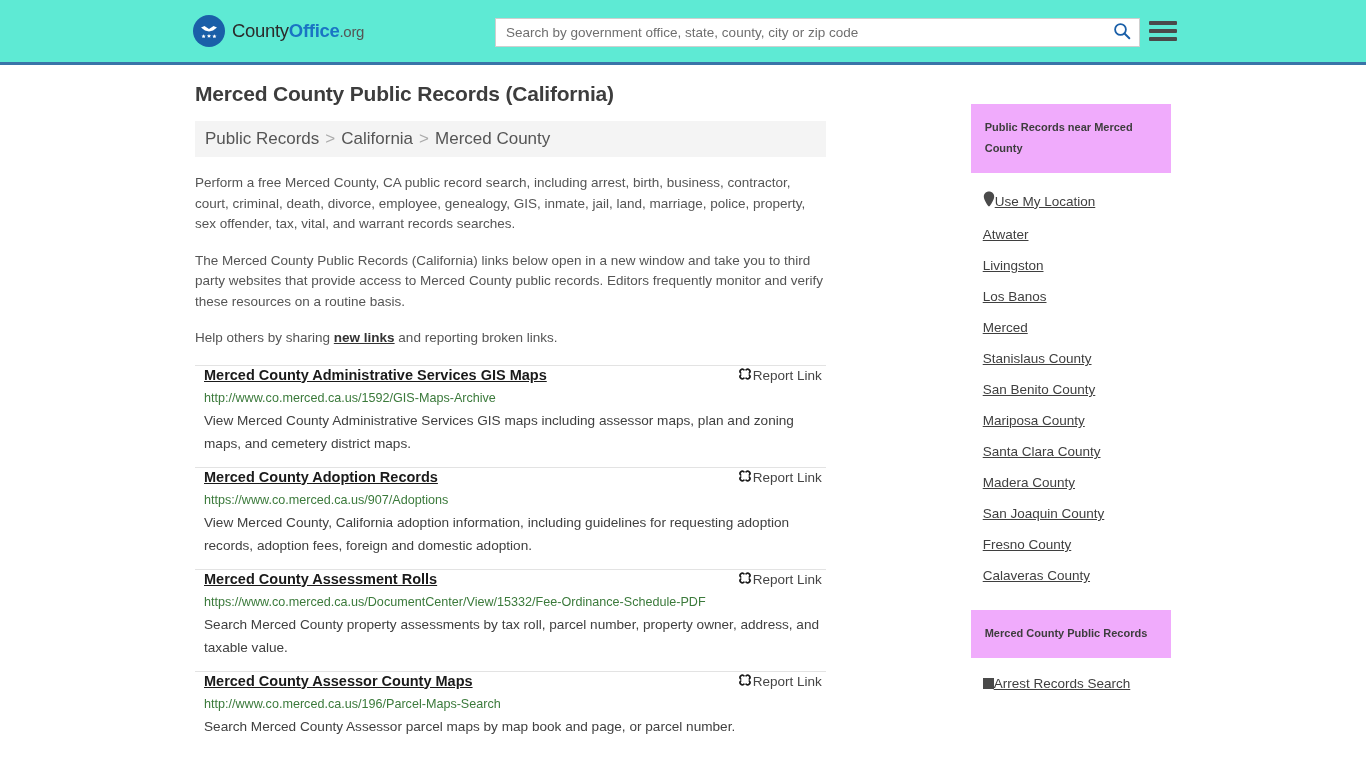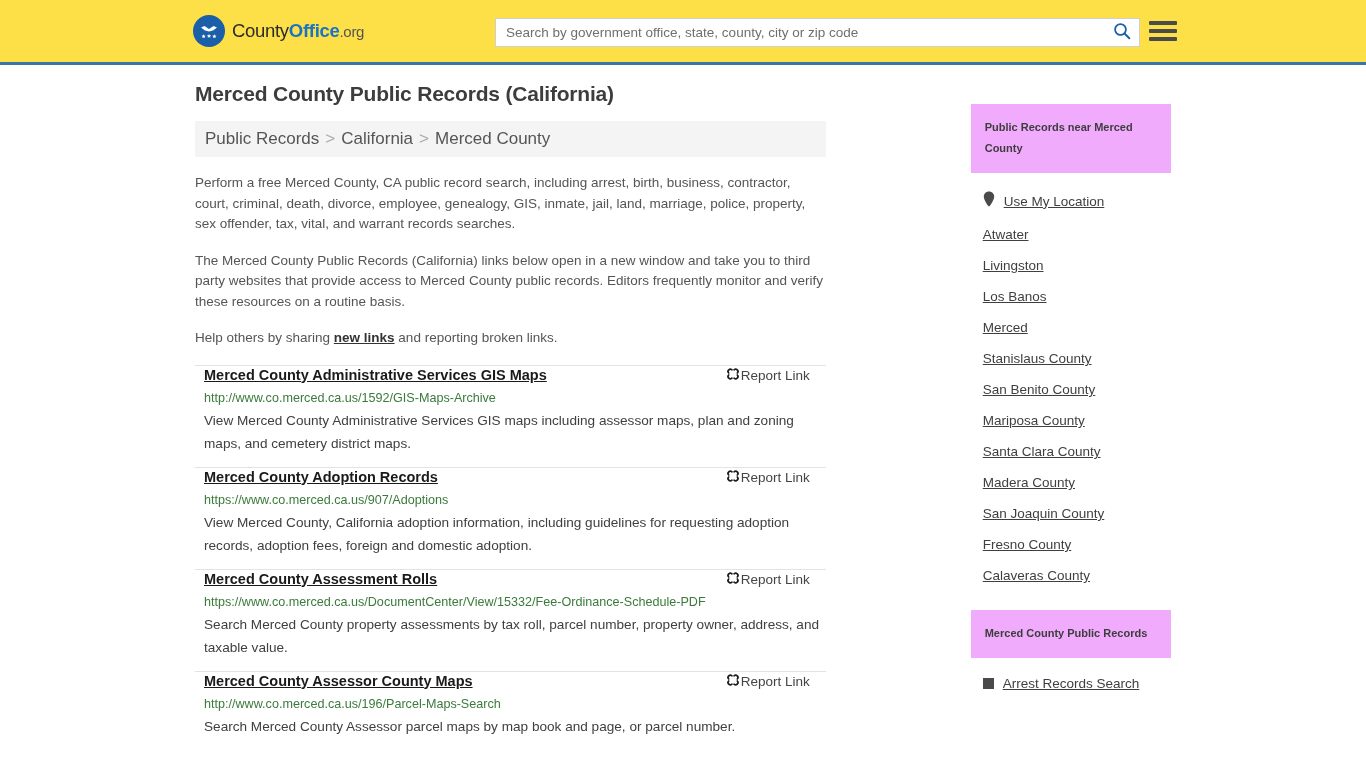--- a/index.html
+++ b/index.html
@@ -6,21 +6,21 @@
   html, body {
     width: 1366px; height: 768px;
     background: #ffffff;
     font-family: "Liberation Sans", sans-serif;
     overflow: hidden;
   }
 
   
   .site-header {
     height: 65px;
-    background: #fde047;
+    background: #5eead4;
     border-bottom: 3px solid #3a74a8;
     display: flex;
     align-items: center;
     position: relative;
   }
   .logo-wrap {
     display: flex; align-items: center;
     margin-left: 193px;
     text-decoration: none;
   }
@@ -133,21 +133,21 @@
     font-size: 14.5px; font-weight: bold;
     color: #1a1a1a;
     text-decoration: underline;
     line-height: 18px;
   }
   .report-link {
     display: flex; align-items: center; gap: 0;
     font-size: 13.5px; color: #444;
     text-decoration: none;
     white-space: nowrap;
-    margin-right: 16px;
+    margin-right: 4px;
     flex-shrink: 0;
   }
   .record-url {
     font-size: 12.6px;
     color: #3b7a3b;
     margin-top: 5px;
     line-height: 17px;
     word-break: break-all;
   }
   .record-desc {
@@ -160,21 +160,21 @@
 
   
   .side-box-title {
     background: #f0abfc;
     padding: 13px 16px 14px 14px;
     font-size: 11px; font-weight: bold; color: #3d3d3d;
     line-height: 21px;
   }
   .side-list { padding-top: 10px; }
   .side-item {
-    display: flex; align-items: center; gap: 9px;
+    display: flex; align-items: center; 
     padding: 8px 0 8px 12px;
   }
   .side-item a {
     font-size: 13.5px;
     color: #3f3f3f;
     text-decoration: underline;
   }
   .pin-icon { flex-shrink: 0; }
   .bullet-square {
     width: 11px; height: 11px; background: #4a4a4a; flex-shrink: 0;

